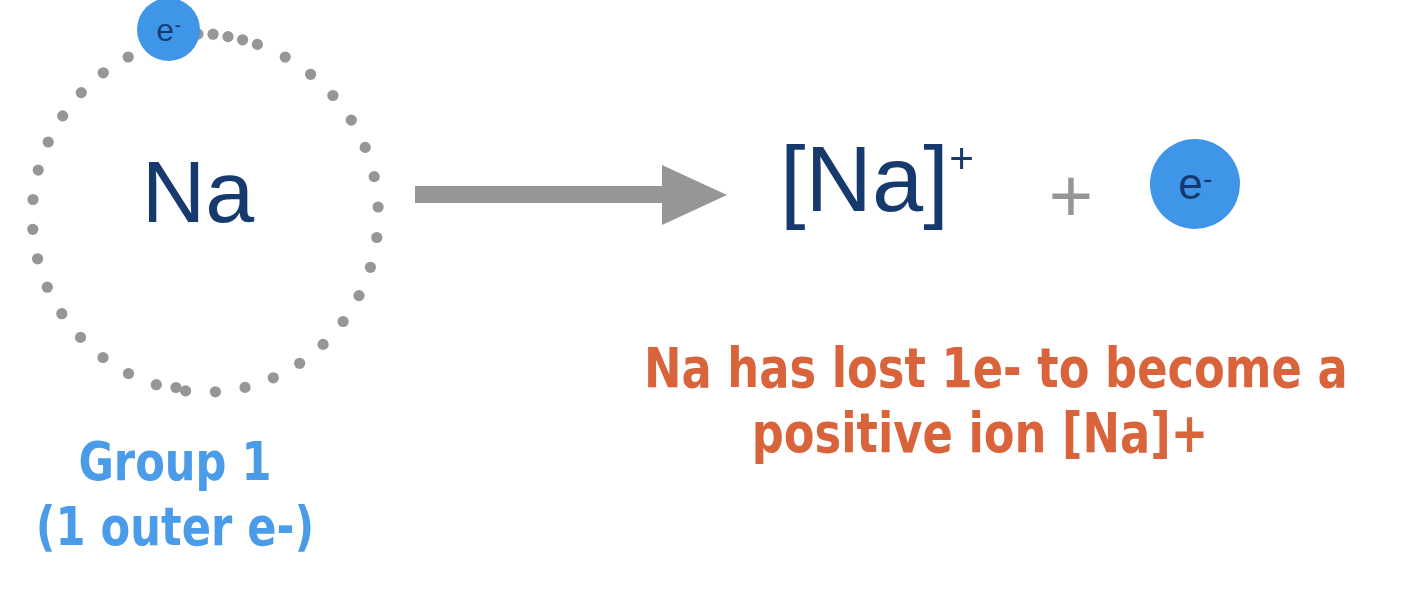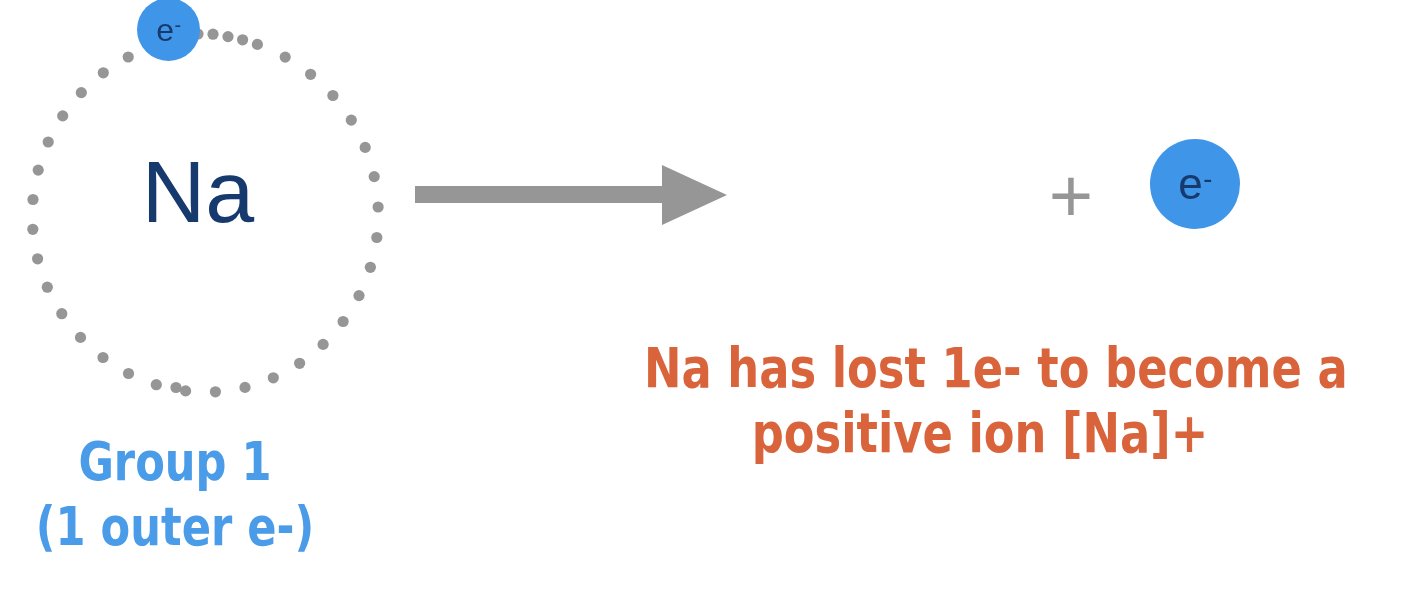--- a/index.html
+++ b/index.html
@@ -223,20 +223,21 @@
 
   <div class="electron-bubble" id="electron-shell">
     <span class="e-label"><span>e</span><span class="sup">-</span></span>
   </div>
 
   <svg id="reaction-arrow" viewBox="0 0 320 70">
     <rect x="0" y="26" width="255" height="17" fill="#969696"></rect>
     <polygon points="247,5 312,35 247,65" fill="#969696"></polygon>
   </svg>
 
+  <div id="product-formula"><span>[Na]</span><span class="charge">+</span></div>
 
   <div id="plus-sign">+</div>
 
   <div class="electron-bubble" id="electron-free">
     <span class="e-label"><span>e</span><span class="sup">-</span></span>
   </div>
 
   <div id="loss-caption" class="handwritten">
     <span class="line">Na has lost 1e- to become a</span>
     <span class="line">positive ion [Na]+</span>

